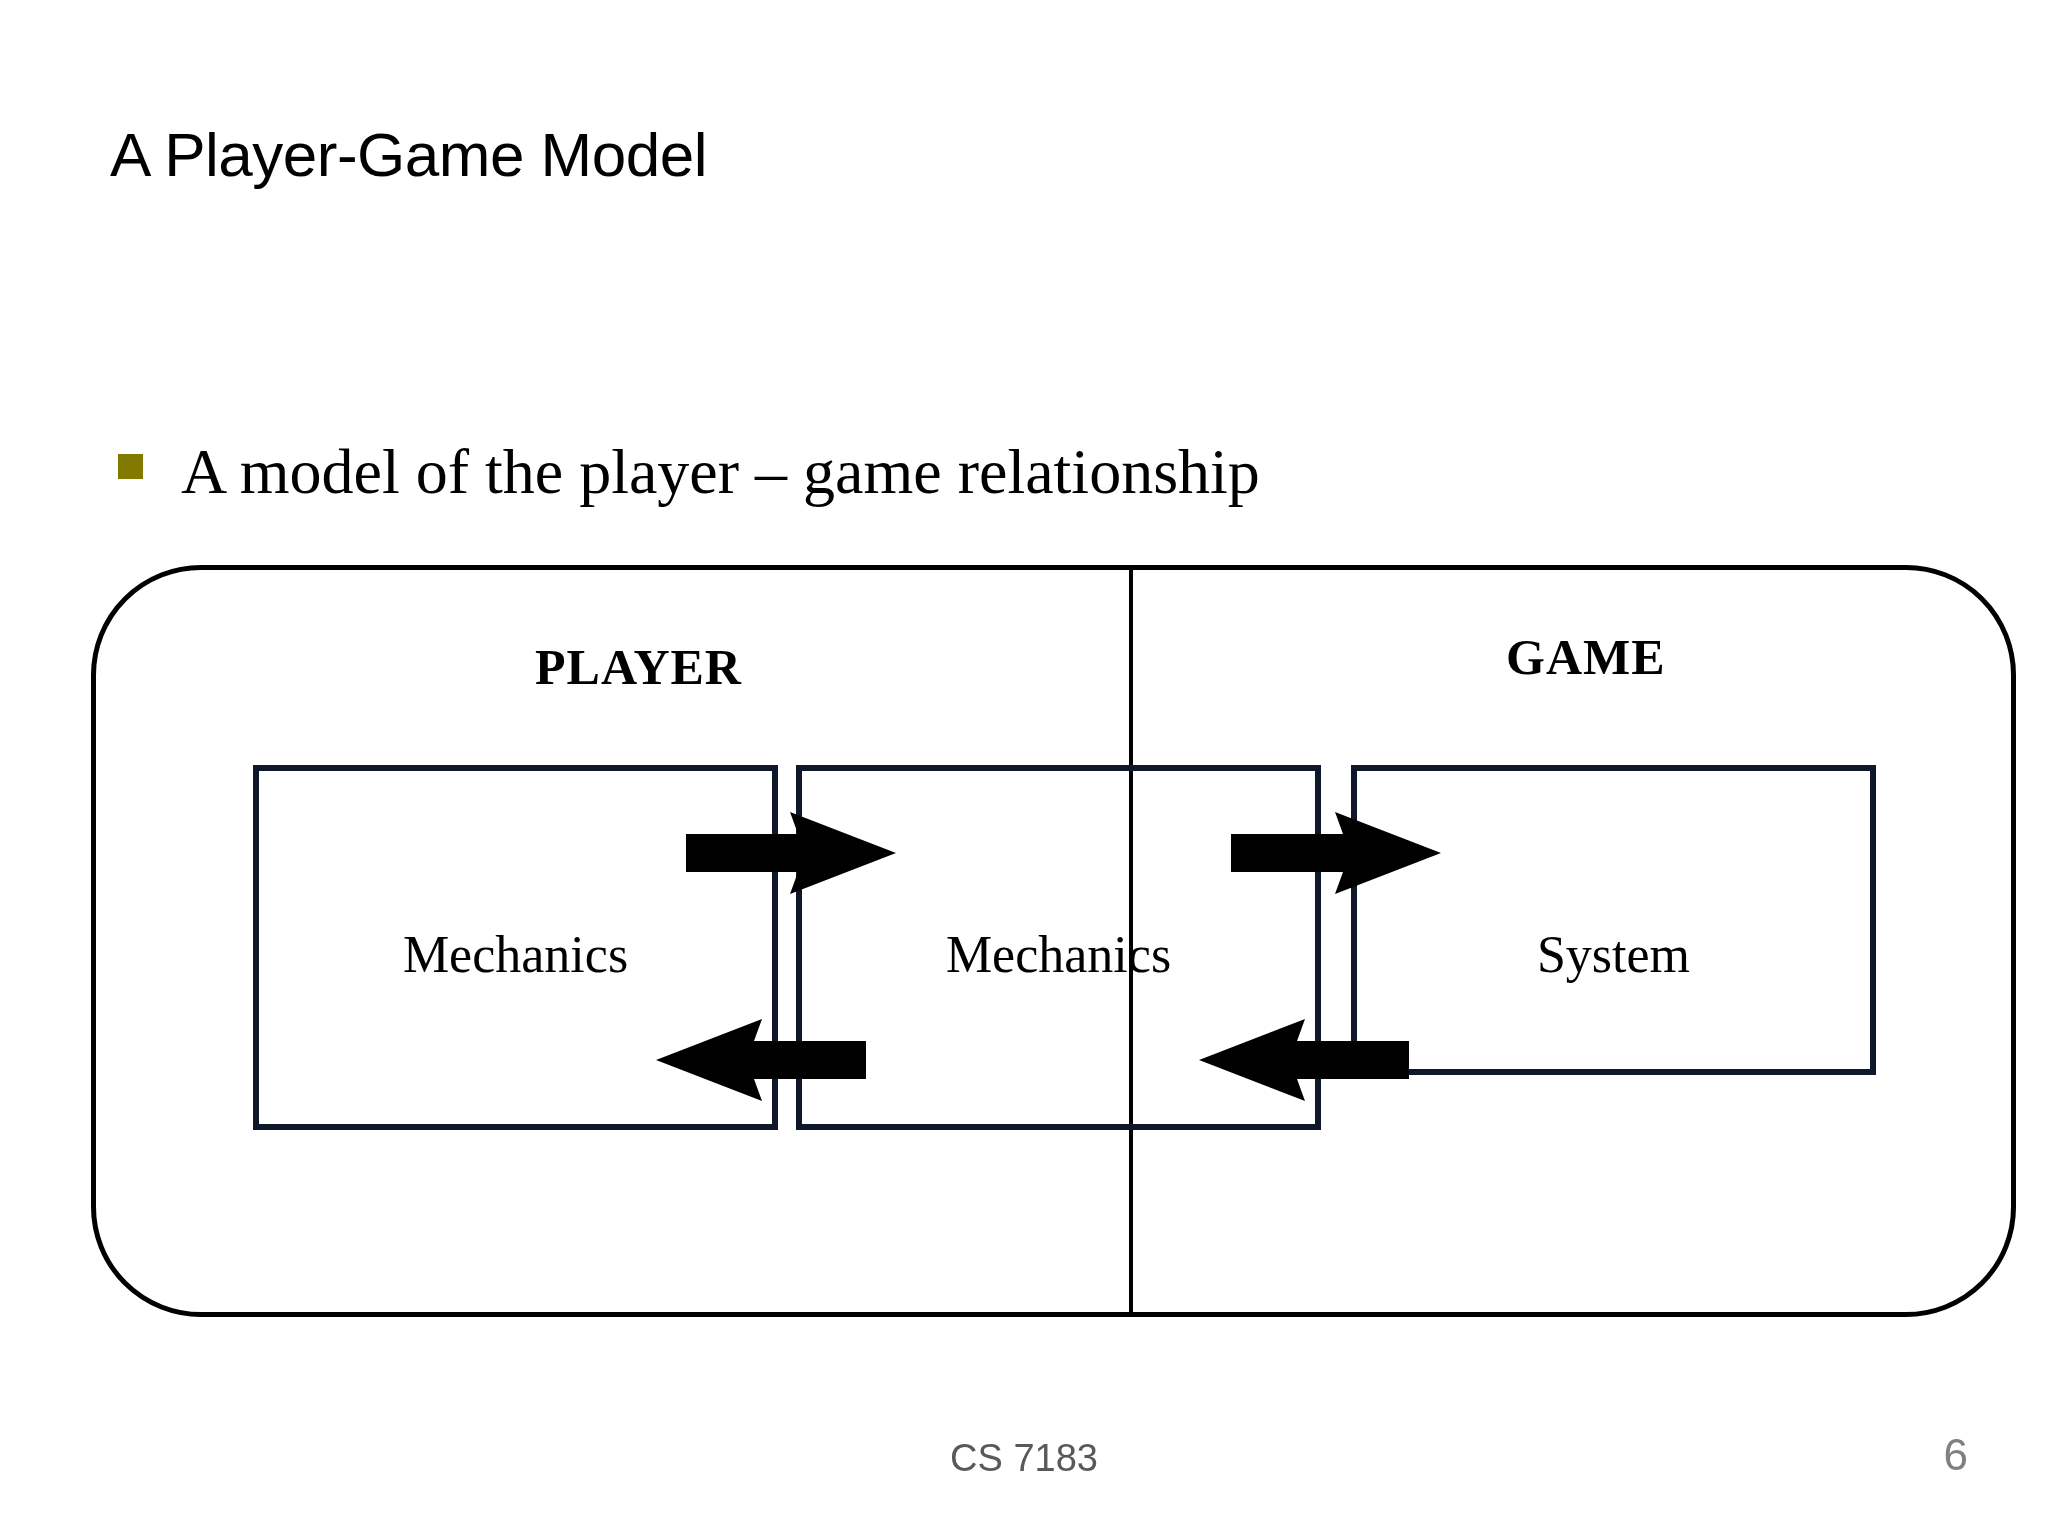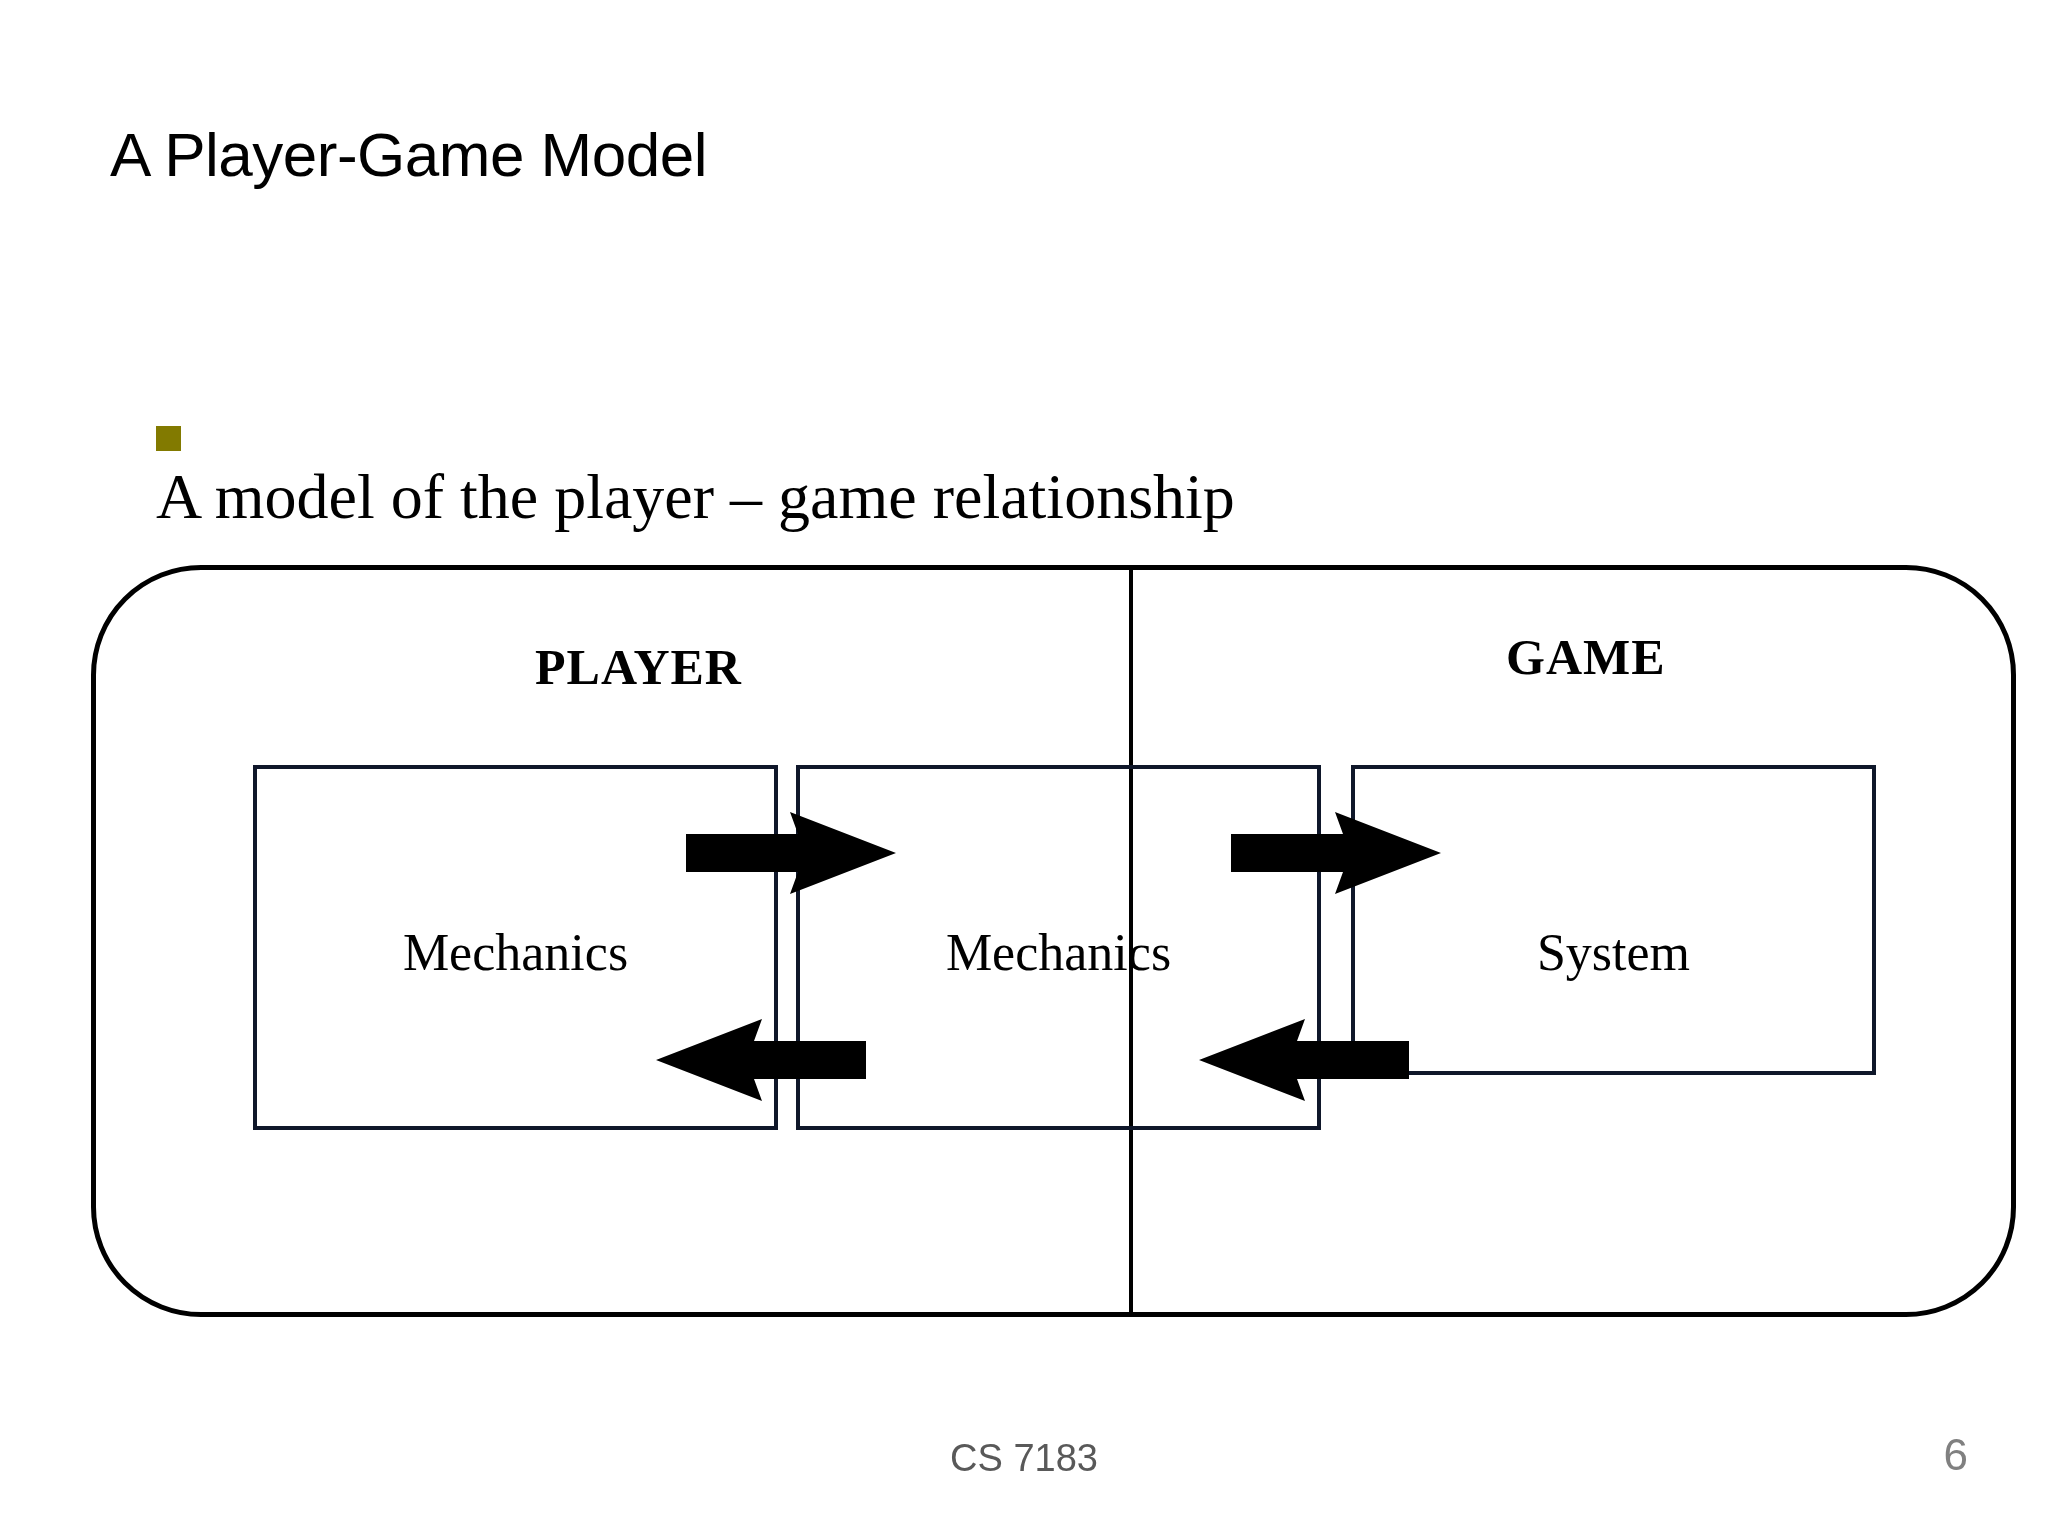--- a/index.html
+++ b/index.html
@@ -32,21 +32,20 @@
   }
 
   
   #bullet-row {
     position: absolute;
     left: 118px;
     top: 440px;
     width: 1800px;
     display: flex;
     align-items: baseline;
-    flex-direction: column;
   }
   #bullet-marker {
     width: 25px;
     height: 25px;
     background: #827A00;
     flex: 0 0 auto;
     position: relative;
     top: -14px;
   }
   #bullet-text {
@@ -96,21 +95,21 @@
     color: #000000;
     letter-spacing: 1px;
     white-space: nowrap;
   }
   #label-player { left: 444px; top: 73px; }
   #label-game   { left: 1415px; top: 63px; }
 
   
   .inner-box {
     position: absolute;
-    border: 4px solid #0f172a;
+    border: 6px solid #0f172a;
     box-sizing: border-box;
     background: transparent;
   }
   #box-mechanics { left: 162px;  top: 200px; width: 525px;  height: 365px; }
   #box-interface { left: 705px;  top: 200px; width: 525px;  height: 365px; }
   #box-system    { left: 1260px; top: 200px; width: 525px;  height: 310px; }
 
   .box-label {
     position: absolute;
     width: 100%;

